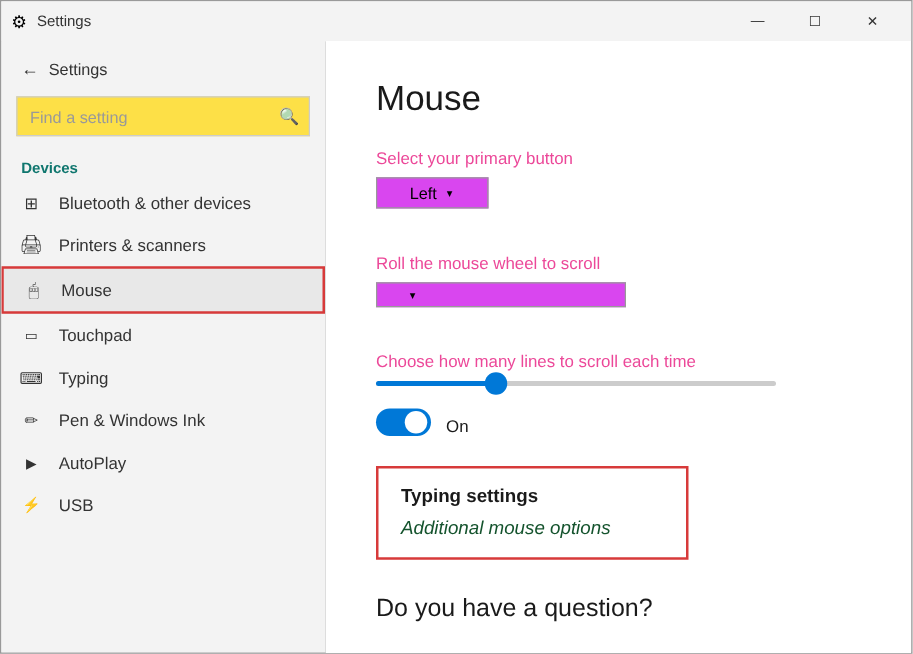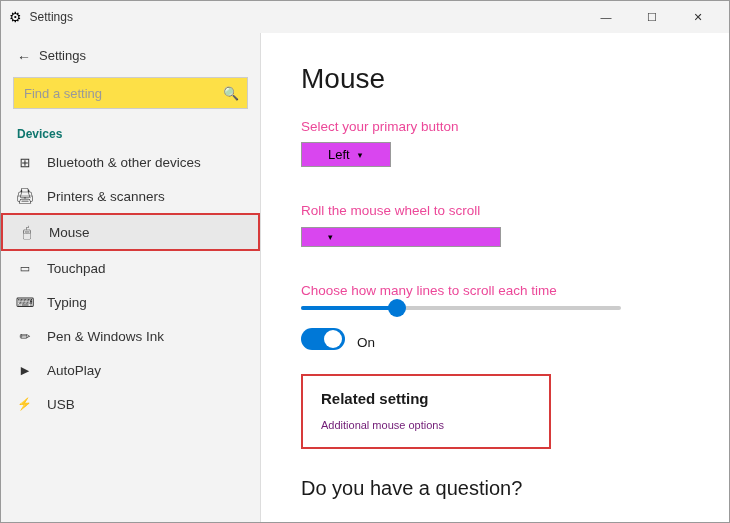--- a/index.html
+++ b/index.html
@@ -245,24 +245,25 @@
       display: inline-block;
       min-width: 250px;
     }
     .related-settings-title {
       font-size: 15px;
       font-weight: 600;
       color: #1a1a1a;
       margin-bottom: 8px;
     }
     .related-link {
-      font-size: 11px;
-      color: #701a75;
+      font-size: 15px;
+      color: #14532d;
       cursor: pointer;
       text-decoration: none;
+      font-style: italic;
     }
 
     
     .question-section {
       margin-top: 4px;
     }
     .question-title {
       font-size: 20px;
       font-weight: 300;
       color: #1a1a1a;
@@ -382,21 +383,21 @@
       <div class="toggle-row">
         <div class="toggle">
           <div class="toggle-knob"></div>
         </div>
         <span class="toggle-label">On</span>
       </div>
     </div>
 
     
     <div class="related-settings">
-      <div class="related-settings-title">Related setting</div>
+      <div class="related-settings-title">Typing settings</div>
       <a class="related-link" href="#">Additional mouse options</a>
     </div>
 
     
     <div class="question-section">
       <div class="question-title">Do you have a question?</div>
 
     </div>
 
   </div>

